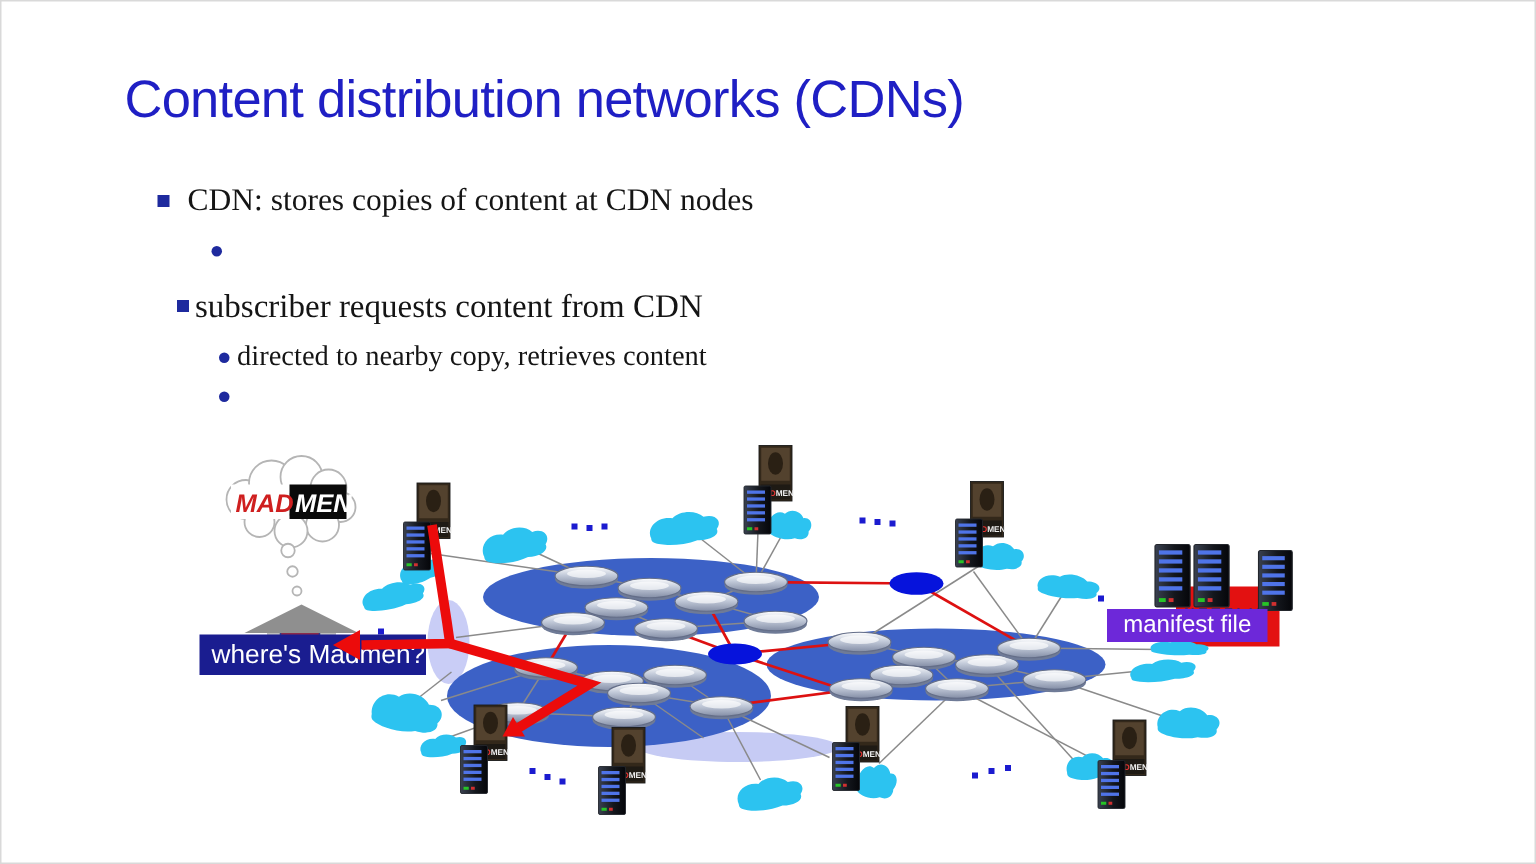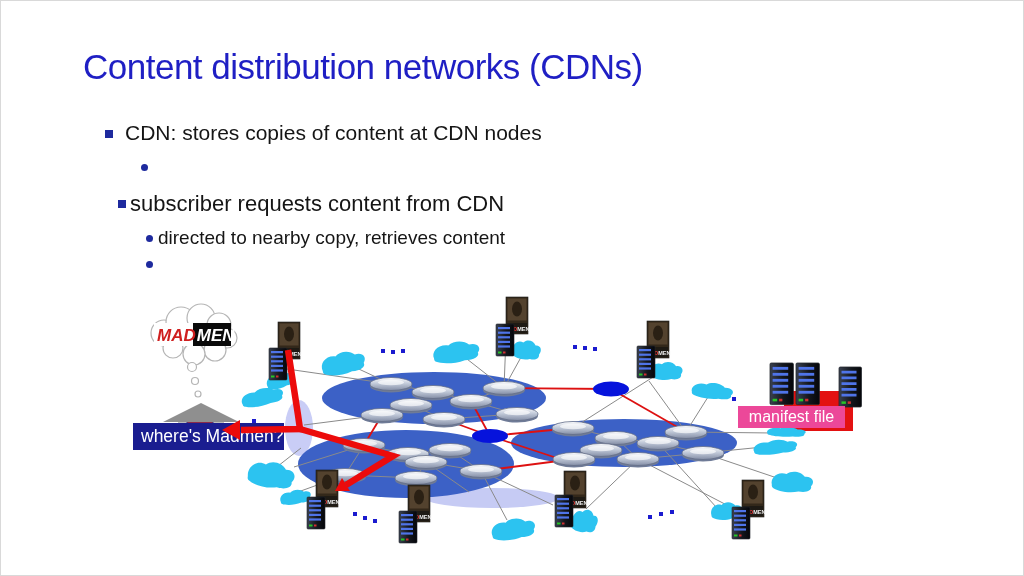--- a/index.html
+++ b/index.html
@@ -1,26 +1,26 @@
 <!DOCTYPE html>
 <html><head>
 <meta charset="utf-8">
 <style>
   html,body{margin:0;padding:0;background:#ffffff;}
   #slide{position:relative;width:1024px;height:576px;background:#ffffff;overflow:hidden;
          border:1px solid #d9d9d9;box-sizing:border-box;
          font-family:"Liberation Sans", sans-serif;}
   .abs{position:absolute;}
   #title{left:82px;top:46px;font-size:35px;font-weight:normal;color:#1f1fc4;letter-spacing:-0.5px;white-space:nowrap;}
-  .b-txt{color:#151515;white-space:nowrap;}
+  .b-txt{color:#151515;white-space:nowrap;font-family:Liberation Serif, serif;}
   .sq-marker{width:8px;height:8px;background:#1e2a9e;}
   .dot-marker{width:7px;height:7px;border-radius:50%;background:#1e2a9e;}
   #lbl-wheres{left:132px;top:422px;width:151px;height:27px;background:#1a1d90;color:#ffffff;
       font-size:17.5px;line-height:27px;padding-left:8px;box-sizing:border-box;white-space:nowrap;z-index:2;}
-  #lbl-manifest{left:737px;top:405px;width:107px;height:22px;background:#ec4899;color:#ffffff;
+  #lbl-manifest{left:737px;top:405px;width:107px;height:22px;background:#6d28d9;color:#ffffff;
       font-size:16px;line-height:22px;text-align:center;box-sizing:border-box;white-space:nowrap;z-index:2;}
   #net-svg{left:0;top:0;z-index:1;}
   #path-svg{left:0;top:0;z-index:3;pointer-events:none;}
 </style>
 </head>
 <body>
 
 <div id="slide">
 
   <div id="title" class="abs">Content distribution networks (CDNs)</div>

